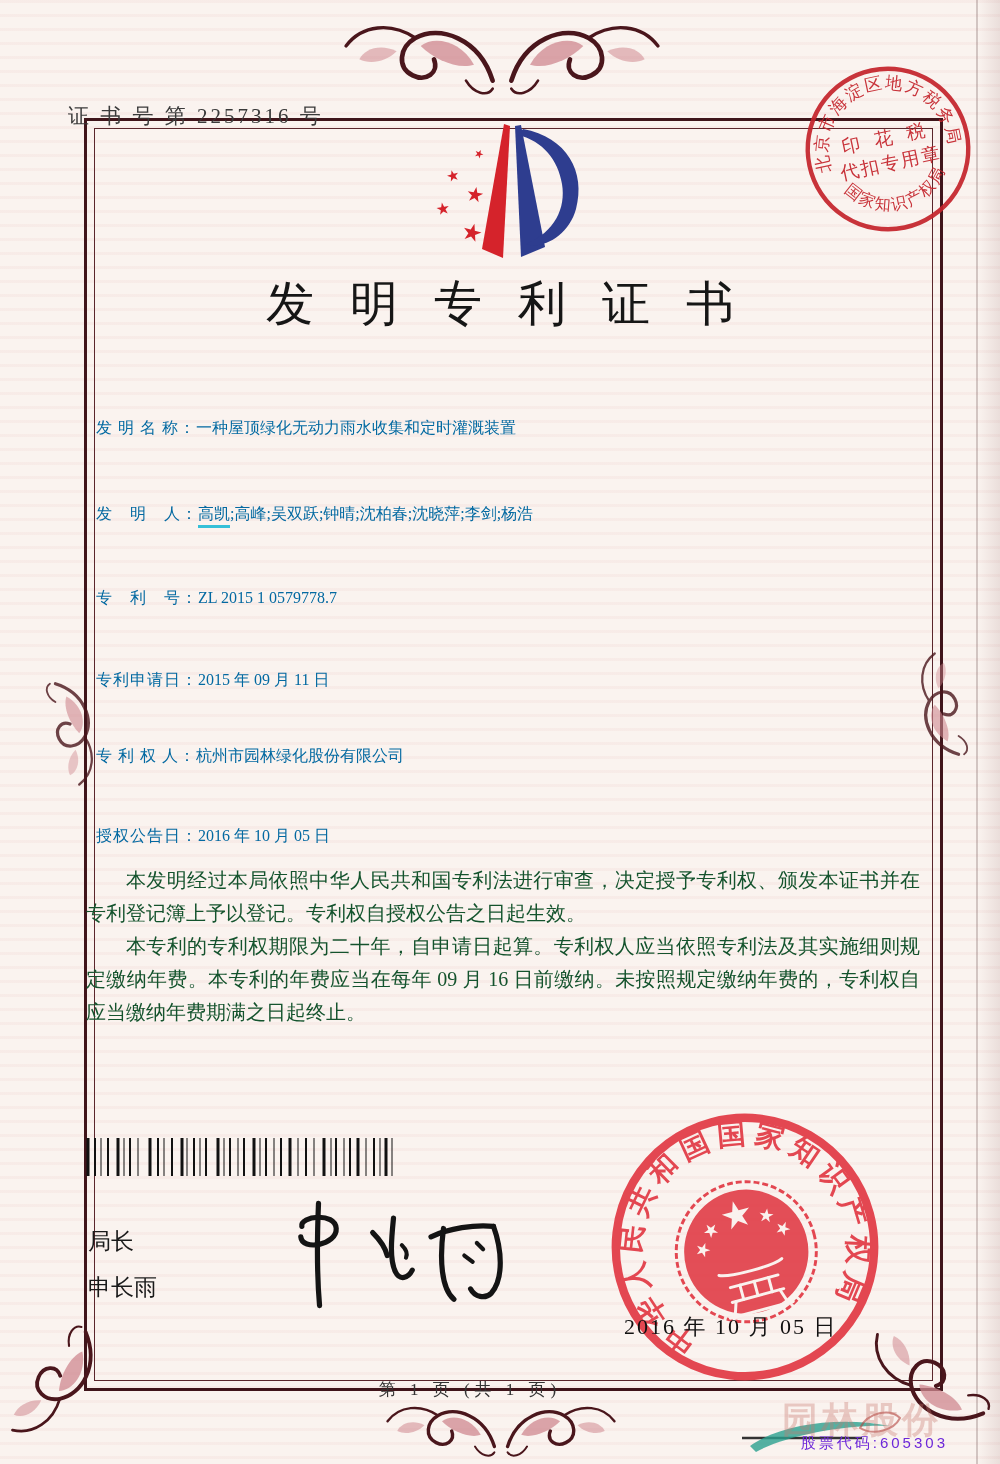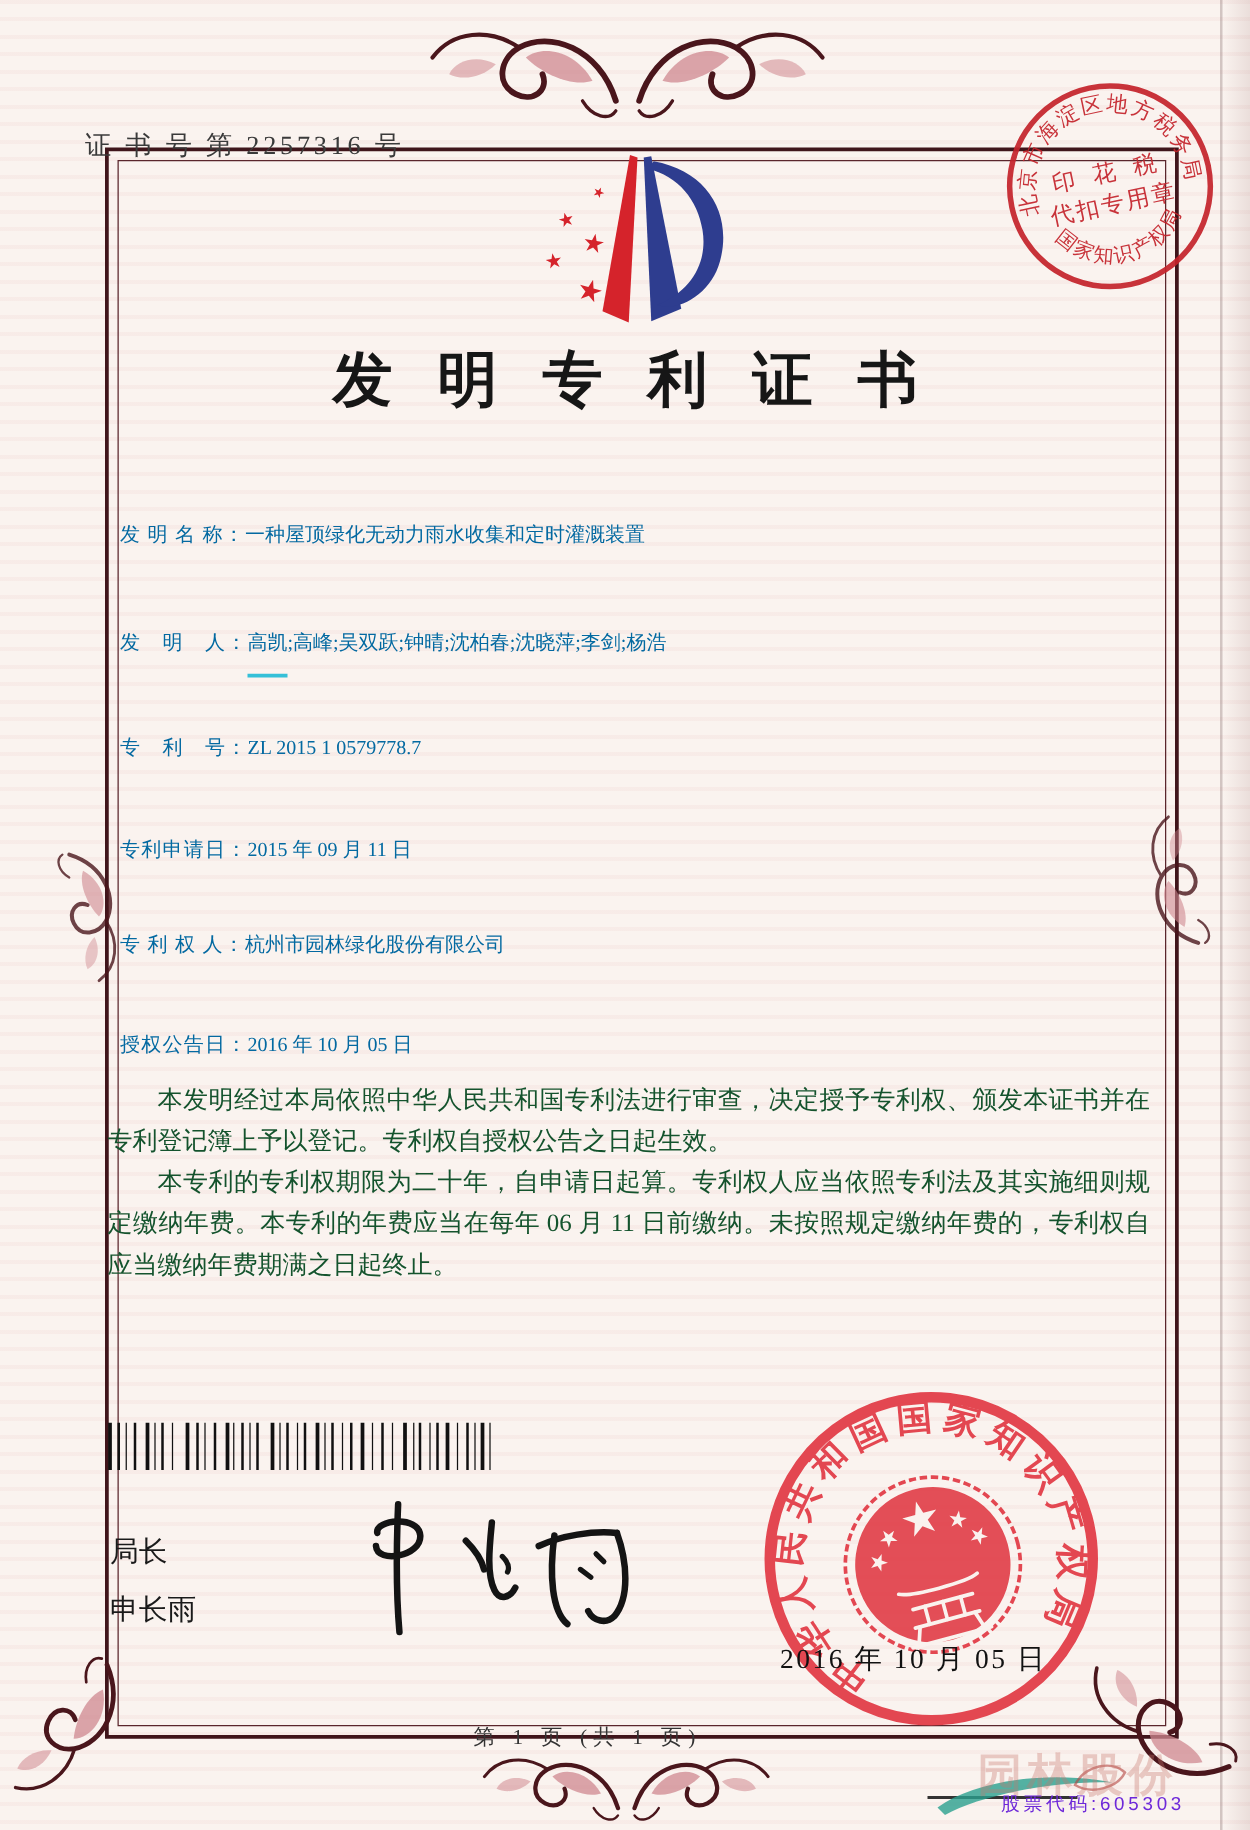--- a/index.html
+++ b/index.html
@@ -18,26 +18,26 @@
   .frame-outer{position:absolute;left:84px;top:118px;right:57px;bottom:73px;
     border:3px solid #40151b;}
   .frame-inner{position:absolute;left:94px;top:128px;right:67px;bottom:83px;
     border:1px solid #5a262c;}
   .page-edge{position:absolute;top:0;bottom:0;right:22px;width:2px;background:rgba(90,60,60,.25);}
   .page-shadow{position:absolute;top:0;bottom:0;right:0;width:22px;
     background:linear-gradient(90deg,rgba(0,0,0,0),rgba(120,70,70,.12));}
 
   .cert-no{left:68px;top:102px;font-size:21px;letter-spacing:3px;color:#3a3a3a;white-space:pre;}
 
-  .title{left:0;right:0;top:272px;text-align:center;font-size:48px;font-weight:bold;
+  .title{left:0;right:0;top:272px;text-align:center;font-size:48px;font-weight:normal;
     letter-spacing:36px;padding-left:36px;color:#161616;}
 
   .row{left:88px;font-size:16px;color:#0369a1;white-space:pre;}
   .row .lbl{letter-spacing:1px;}
-  .hl-first{border-bottom:3px solid #35c0d8;padding-bottom:16px;}
+  .hl-first{border-bottom:3px solid #35c0d8;padding-bottom:3px;}
 
   .body-text{left:86px;width:834px;top:864px;font-size:20px;line-height:33px;
     text-align:justify;color:#14532d;}
   .body-text p{margin:0;text-indent:2em;}
 
   .sig-label{left:88px;font-size:23px;font-family:"Liberation Sans","DejaVu Sans",sans-serif;color:#1a1a1a;text-align:center;}
 
   .seal-date{left:624px;top:1312px;font-size:22px;letter-spacing:2px;color:#111;z-index:5;white-space:pre;}
   .footer-page{left:0;right:60px;top:1378px;text-align:center;font-size:17px;letter-spacing:5px;color:#333;}
 
@@ -143,21 +143,21 @@
 </div>
 <div class="abs row" style="top:728px;">
   <span class="lbl">专 利 权 人：</span><span>杭州市园林绿化股份有限公司</span>
 </div>
 <div class="abs row" style="top:808px;">
   <span class="lbl">授权公告日：</span><span>2016 年 10 月 05 日</span>
 </div>
 
 <div class="abs body-text">
   <p>本发明经过本局依照中华人民共和国专利法进行审查，决定授予专利权、颁发本证书并在专利登记簿上予以登记。专利权自授权公告之日起生效。</p>
-  <p>本专利的专利权期限为二十年，自申请日起算。专利权人应当依照专利法及其实施细则规定缴纳年费。本专利的年费应当在每年 06 月 11 日前缴纳。未按照规定缴纳年费的，专利权自应当缴纳年费期满之日起终止。</p>
+  <p>本专利的专利权期限为二十年，自申请日起算。专利权人应当依照专利法及其实施细则规定缴纳年费。本专利的年费应当在每年 09 月 16 日前缴纳。未按照规定缴纳年费的，专利权自应当缴纳年费期满之日起终止。</p>
 </div>
 
 <svg class="abs" style="left:84px;top:1138px;width:312px;height:38px;" viewBox="0 0 312 38" stroke="#111" fill="none">
   <path stroke-width="3" d="M4,0V38 M34,0V38 M66,0V38 M98,0V38 M134,0V38 M170,0V38 M206,0V38 M240,0V38 M274,0V38 M302,0V38"></path>
   <path stroke-width="2" d="M11,0V38 M24,0V38 M46,0V38 M74,0V38 M88,0V38 M110,0V38 M122,0V38 M146,0V38 M160,0V38 M182,0V38 M197,0V38 M222,0V38 M252,0V38 M266,0V38 M290,0V38"></path>
   <path stroke-width="1" d="M17,0V38 M40,0V38 M54,0V38 M80,0V38 M103,0V38 M116,0V38 M140,0V38 M154,0V38 M176,0V38 M190,0V38 M214,0V38 M230,0V38 M247,0V38 M260,0V38 M282,0V38 M296,0V38 M308,0V38"></path>
 </svg>
 
 <div class="abs sig-label" style="top:1226px;">局长</div>
 <div class="abs sig-label" style="top:1272px;">申长雨</div>

